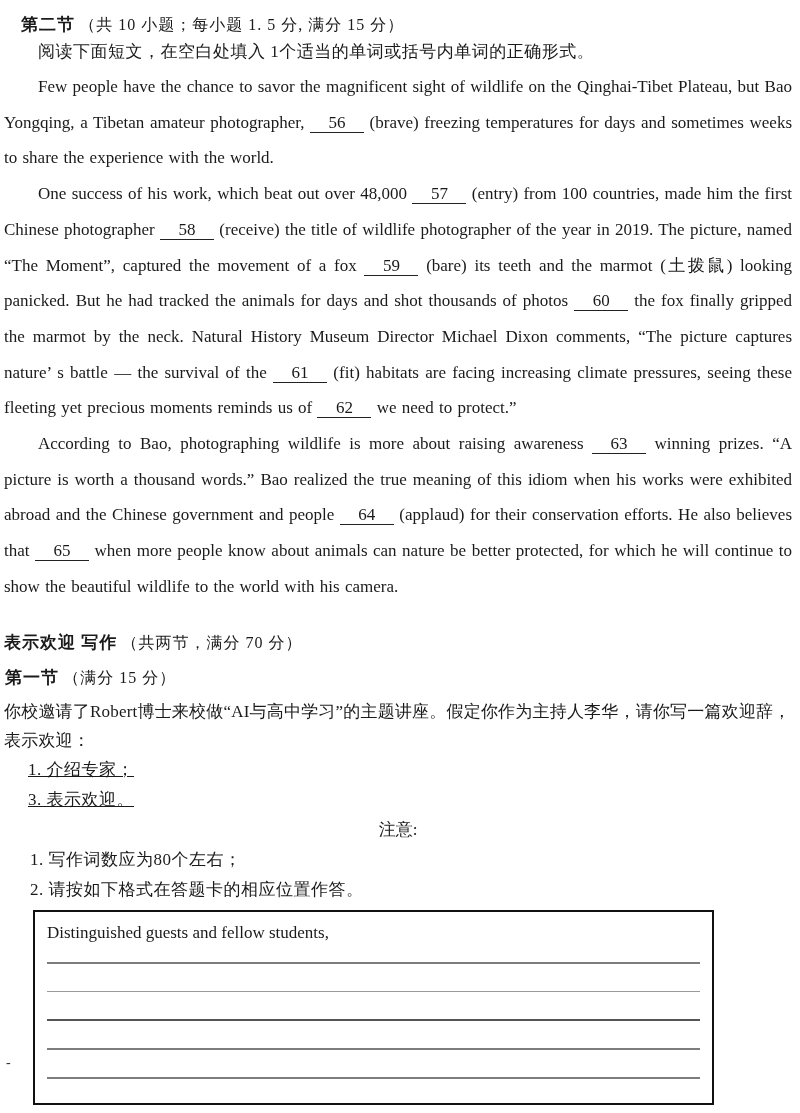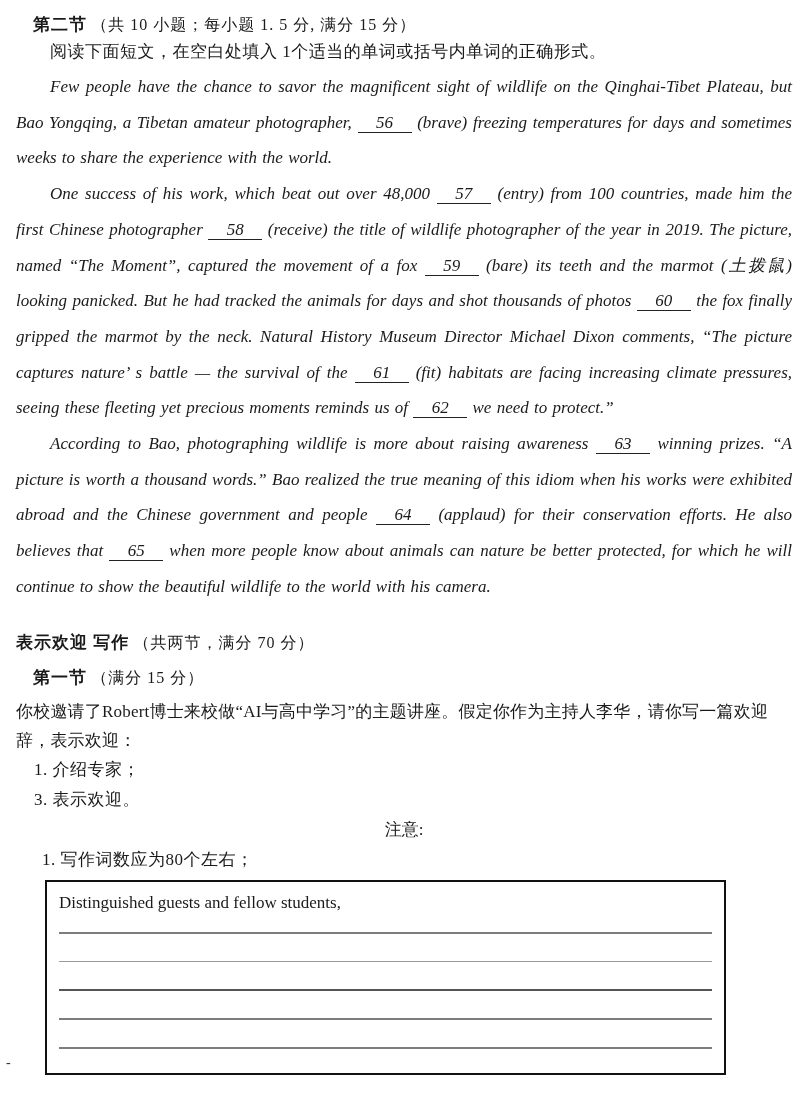--- a/index.html
+++ b/index.html
@@ -6,48 +6,47 @@
   .page {
     position: relative;
     width: 800px;
     height: 1113px;
     background: #ffffff;
     color: #1a1a1a;
     font-family: "Liberation Serif", "DejaVu Serif", serif;
     font-size: 17px;
     overflow: hidden;
     box-sizing: border-box;
-    padding: 12px 8px 0 16px;
+    padding: 12px 8px 0 4px;
   }
   .hline { line-height: 26px; }
   .sec2-heading { margin-left: 17px; }
   .hdr-bold { font-weight: 700; letter-spacing: 1px; }
   .hdr-note { font-weight: 400; font-size: 16px; letter-spacing: 1px; }
   .instruction { margin-top: 1px; margin-left: 34px; line-height: 26px; letter-spacing: 0.5px; }
   .cloze { margin-top: 4px; }
   .cloze p {
     margin: 0;
     text-indent: 34px;
     text-align: justify;
     line-height: 35.7px;
     word-spacing: 1px;
-    font-style: italic;
   }
   .blank {
     display: inline-block;
     min-width: 54px;
     text-align: center;
     text-indent: 0;
     border-bottom: 1.5px solid #222;
     line-height: 18px;
   }
   .part4-heading { margin-top: 24px; line-height: 28px; }
-  .sec1-heading { margin-top: 7px; margin-left: 17px; line-height: 28px; }
+  .sec1-heading { margin-top: 7px; margin-left: 1px; line-height: 28px; }
   .prompt { margin-top: 5px; line-height: 29px; letter-spacing: 0.2px; }
-  .point { margin-left: 18px; line-height: 30px; letter-spacing: 0.5px; }
+  .point { margin-left: 24px; line-height: 30px; letter-spacing: 0.5px; text-decoration: underline; }
   .notes-label { margin-top: 0; line-height: 30px; text-align: center; }
   .note { margin-left: 26px; line-height: 30px; letter-spacing: 0.5px; }
   .answer-box {
     margin-left: 29px;
     margin-top: 5px;
     width: 681px;
     height: 195px;
     border: 2px solid #111;
     box-sizing: border-box;
     padding: 7px 12px 0 12px;
@@ -94,20 +93,21 @@
     <span class="hdr-note">（满分 15 分）</span>
   </div>
 
   <div class="prompt">你校邀请了Robert博士来校做“AI与高中学习”的主题讲座。假定你作为主持人李华，请你写一篇欢迎辞，表示欢迎：</div>
 
   <div class="point">1. 介绍专家；</div>
   <div class="point">3. 表示欢迎。</div>
 
   <div class="notes-label">注意:</div>
   <div class="note">1. 写作词数应为80个左右；</div>
+  <div class="note">2. 请按如下格式在答题卡的相应位置作答。</div>
 
   <div class="answer-box">
     <div class="salutation">Distinguished guests and fellow students,</div>
     <div class="writing-lines">
         <div class="wline"></div>
         <div class="wline thin"></div>
         <div class="wline thick"></div>
         <div class="wline"></div>
         <div class="wline"></div>
       </div>

